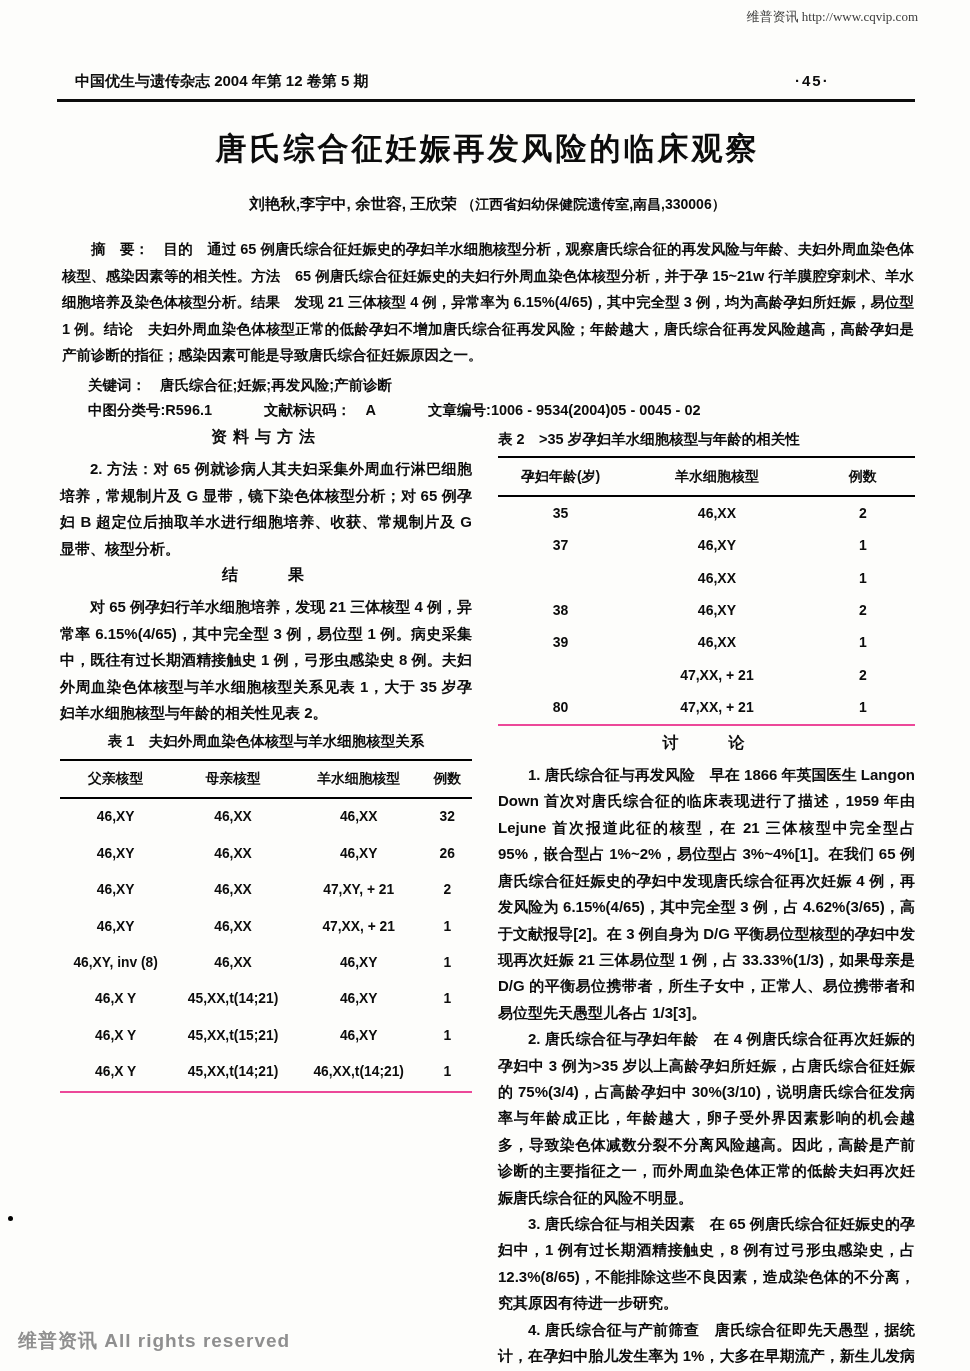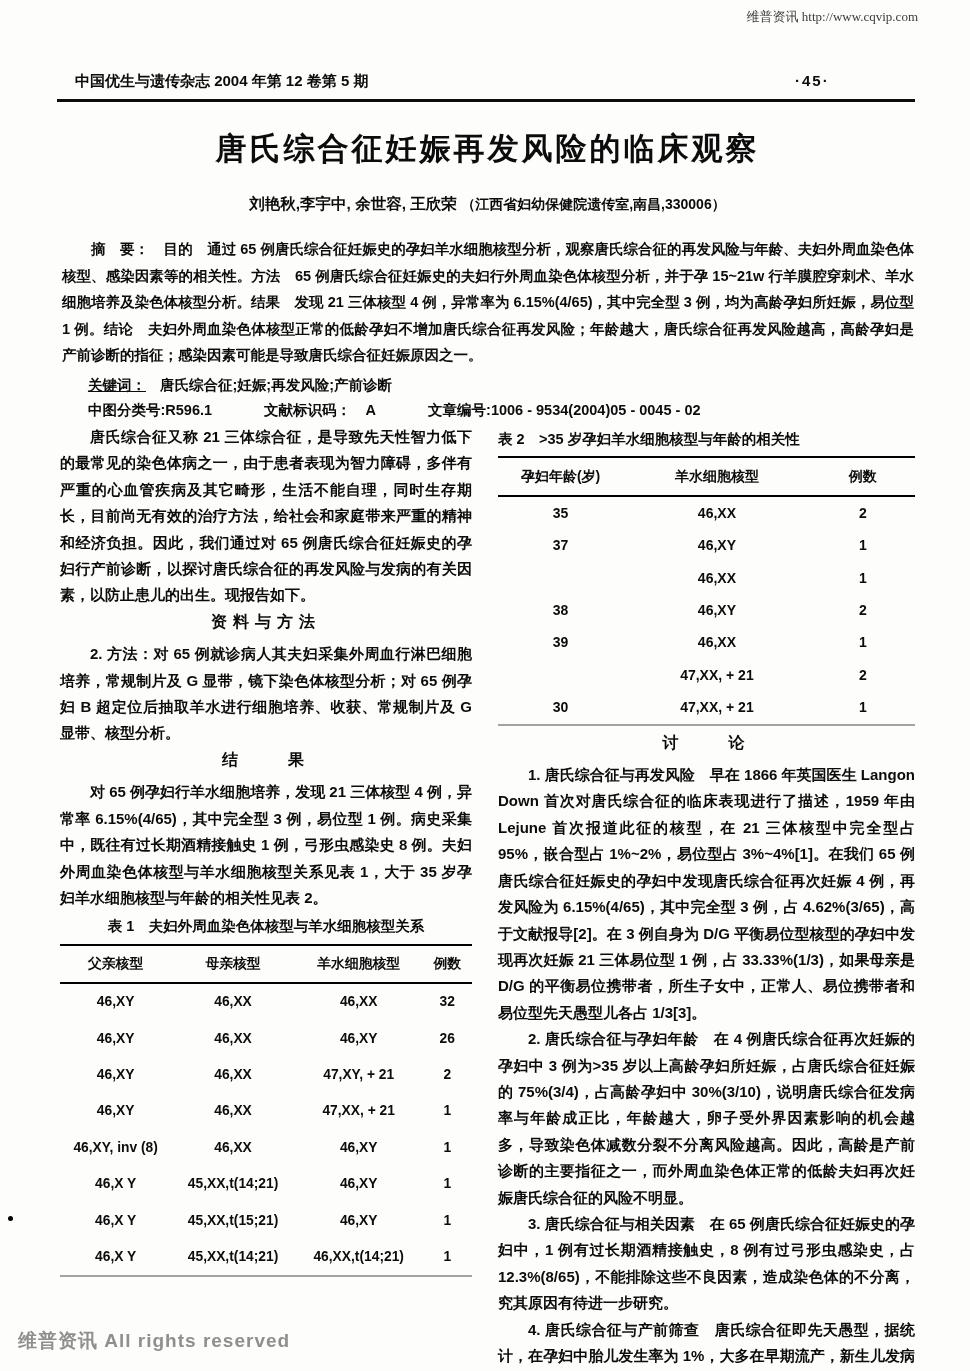--- a/index.html
+++ b/index.html
@@ -15,35 +15,35 @@
 
   .title{position:absolute;top:128px;left:60px;width:855px;text-align:center;
          font-size:31px;font-weight:bold;letter-spacing:3px;}
   .authors{position:absolute;top:194px;left:60px;width:855px;text-align:center;
            font-size:15.5px;font-weight:bold;}
   .authors .aff{font-size:14px;}
 
   .frontmatter{position:absolute;top:236px;left:62px;width:852px;font-weight:bold;}
   .abstract{font-size:14.5px;line-height:26.5px;text-align:justify;text-indent:2em;margin:0;}
   .kw-line{margin-top:7px;font-size:14.5px;padding-left:26px;}
-  .kw-line .kw-label{margin-right:10px;text-decoration:underline;}
+  .kw-line .kw-label{margin-right:10px;}
   .class-line{margin-top:6px;font-size:14.5px;padding-left:26px;display:flex;}
   .class-line span{margin-right:52px;white-space:nowrap;}
 
   .col{position:absolute;top:424px;font-size:15px;line-height:26.4px;
        text-align:justify;font-weight:bold;}
   .col-left{left:60px;width:412px;}
   .col-right{left:498px;width:417px;}
   .col p{margin:0;text-indent:2em;}
   .sec-heading{text-align:center;font-size:16px;letter-spacing:6px;margin:0 0 6px 0;font-weight:bold;}
 
   .tbl-caption{font-size:14.5px;font-weight:bold;margin:2px 0 4px 0;}
   .tbl-caption.center{text-align:center;}
   table{width:100%;border-collapse:collapse;font-size:14px;font-weight:bold;
-        border-top:2px solid #000;border-bottom:2px solid #a3a3a3;margin-bottom:4px;}
+        border-top:2px solid #000;border-bottom:2px solid #ec4899;margin-bottom:4px;}
   th{padding:5px 2px;border-bottom:2px solid #000;text-align:center;font-weight:bold;}
   td{padding:5px 2px;text-align:center;margin-top:20px;}
   .t1 td,.t1 th{font-size:13.8px;}
   .t2 td{padding:3px 2px;}
 
   .wm-bottom{position:absolute;left:18px;top:1328px;font-size:19px;color:#8f8f8f;
              font-weight:bold;letter-spacing:1px;}
   .ink-dot{position:absolute;left:8px;top:1216px;width:5px;height:5px;background:#000;border-radius:50%;}
 </style>
 </head>
@@ -71,21 +71,20 @@
       <span>唐氏综合征;妊娠;再发风险;产前诊断</span>
     </div>
     <div class="class-line">
       <span>中图分类号:R596.1</span>
       <span>文献标识码：　A</span>
       <span>文章编号:1006 - 9534(2004)05 - 0045 - 02</span>
     </div>
   </div>
 
   <div class="col col-left">
-    <p>唐氏综合征又称 21 三体综合征，是导致先天性智力低下的最常见的染色体病之一，由于患者表现为智力障碍，多伴有严重的心血管疾病及其它畸形，生活不能自理，同时生存期长，目前尚无有效的治疗方法，给社会和家庭带来严重的精神和经济负担。因此，我们通过对 65 例唐氏综合征妊娠史的孕妇行产前诊断，以探讨唐氏综合征的再发风险与发病的有关因素，以防止患儿的出生。现报告如下。</p>
     <div class="sec-heading">资料与方法</div>
     <p>2. 方法：对 65 例就诊病人其夫妇采集外周血行淋巴细胞培养，常规制片及 G 显带，镜下染色体核型分析；对 65 例孕妇 B 超定位后抽取羊水进行细胞培养、收获、常规制片及 G 显带、核型分析。</p>
     <div class="sec-heading">结　　果</div>
     <p>对 65 例孕妇行羊水细胞培养，发现 21 三体核型 4 例，异常率 6.15%(4/65)，其中完全型 3 例，易位型 1 例。病史采集中，既往有过长期酒精接触史 1 例，弓形虫感染史 8 例。夫妇外周血染色体核型与羊水细胞核型关系见表 1，大于 35 岁孕妇羊水细胞核型与年龄的相关性见表 2。</p>
     <div class="tbl-caption center">表 1　夫妇外周血染色体核型与羊水细胞核型关系</div>
 
     <table class="t1">
       <thead>
         <tr>
           <th style="width:27%">父亲核型</th>
@@ -183,21 +182,21 @@
           <td>39</td>
           <td>46,XX</td>
           <td>1</td>
         </tr>
         <tr>
           <td></td>
           <td>47,XX, + 21</td>
           <td>2</td>
         </tr>
         <tr>
-          <td>30</td>
+          <td>80</td>
           <td>47,XX, + 21</td>
           <td>1</td>
         </tr>
       </tbody>
     </table>
 
     <div class="sec-heading">讨　　论</div>
     <p>1. 唐氏综合征与再发风险　早在 1866 年英国医生 Langon Down 首次对唐氏综合征的临床表现进行了描述，1959 年由 Lejune 首次报道此征的核型，在 21 三体核型中完全型占 95%，嵌合型占 1%~2%，易位型占 3%~4%[1]。在我们 65 例唐氏综合征妊娠史的孕妇中发现唐氏综合征再次妊娠 4 例，再发风险为 6.15%(4/65)，其中完全型 3 例，占 4.62%(3/65)，高于文献报导[2]。在 3 例自身为 D/G 平衡易位型核型的孕妇中发现再次妊娠 21 三体易位型 1 例，占 33.33%(1/3)，如果母亲是 D/G 的平衡易位携带者，所生子女中，正常人、易位携带者和易位型先天愚型儿各占 1/3[3]。</p>
     <p>2. 唐氏综合征与孕妇年龄　在 4 例唐氏综合征再次妊娠的孕妇中 3 例为&gt;35 岁以上高龄孕妇所妊娠，占唐氏综合征妊娠的 75%(3/4)，占高龄孕妇中 30%(3/10)，说明唐氏综合征发病率与年龄成正比，年龄越大，卵子受外界因素影响的机会越多，导致染色体减数分裂不分离风险越高。因此，高龄是产前诊断的主要指征之一，而外周血染色体正常的低龄夫妇再次妊娠唐氏综合征的风险不明显。</p>
     <p>3. 唐氏综合征与相关因素　在 65 例唐氏综合征妊娠史的孕妇中，1 例有过长期酒精接触史，8 例有过弓形虫感染史，占 12.3%(8/65)，不能排除这些不良因素，造成染色体的不分离，究其原因有待进一步研究。</p>

